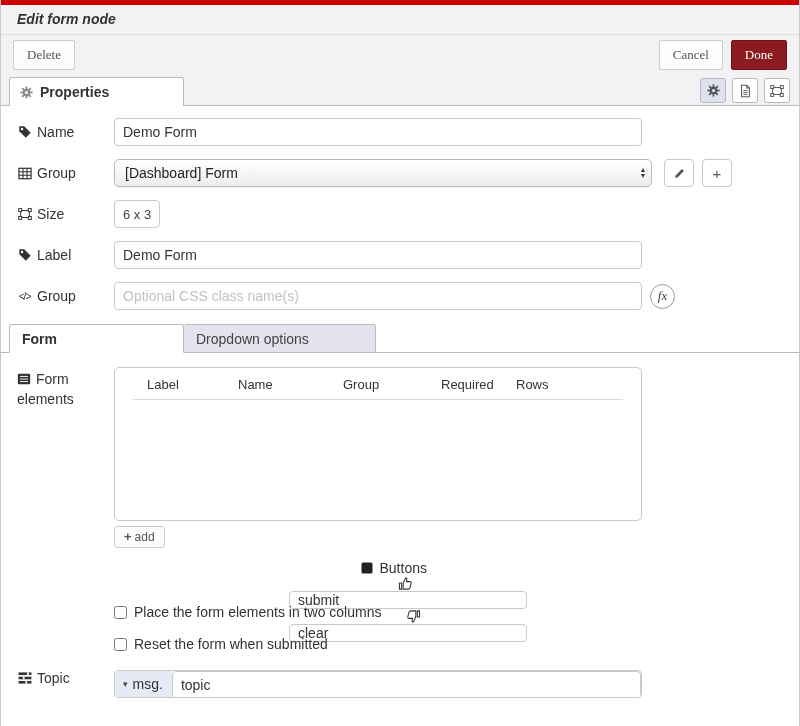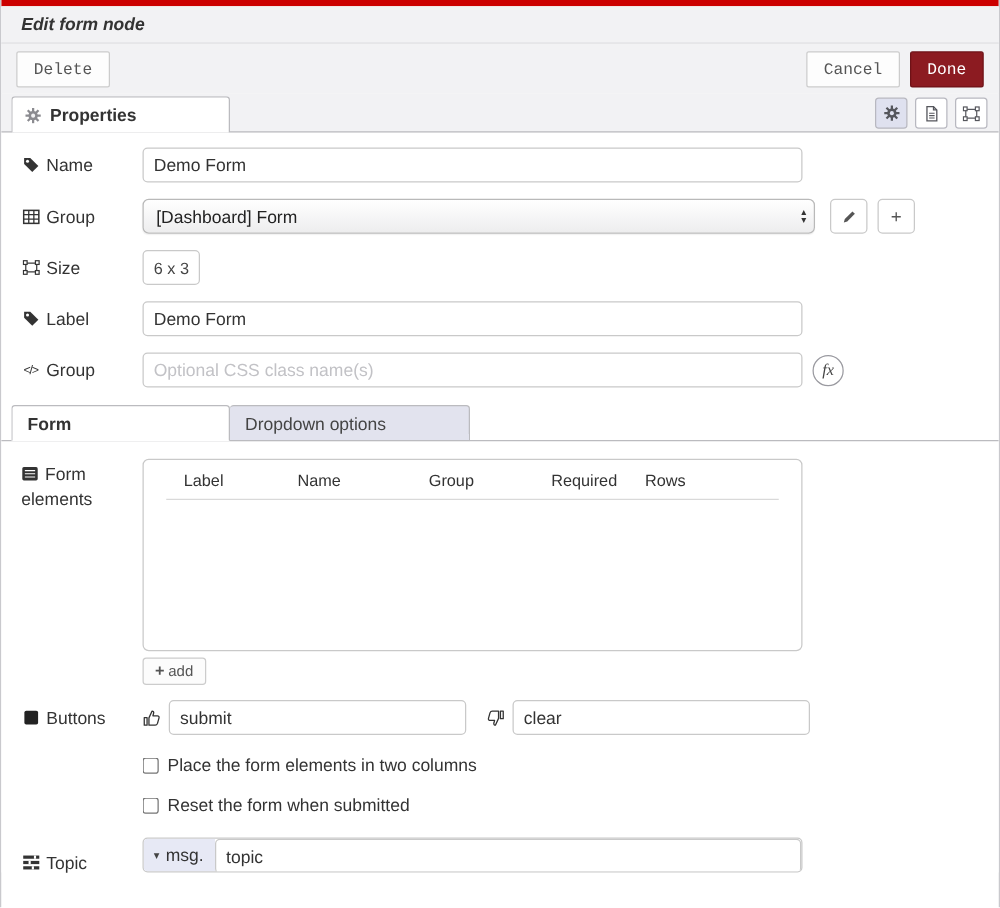--- a/index.html
+++ b/index.html
@@ -17,21 +17,21 @@
     background:#f2f2f4; padding:6px 16px 7px; font-size:14px; font-weight:bold;
     color:#333; border-bottom:1px solid #dcdcdf;font-style:italic;
   }
 
   .toolbar {
     background:#f2f2f4; height:40px; display:flex; align-items:center;
     padding:0 12px; gap:8px;
   }
   .toolbar .spacer { flex:1; }
   .btn {
-    font-family:Liberation Mono, monospace; font-size:13px; color:#555; background:#fdfdfd;
+    font-family:Liberation Serif, serif; font-size:13px; color:#555; background:#fdfdfd;
     border:1px solid #ccc; border-radius:2px; padding:6px 13px; cursor:pointer;
   }
   .btn-done { background:#8c1b21; border-color:#6e1217; color:#fff; }
 
   .tabbar {
     background:#f2f2f4; height:31px; position:relative;
     border-bottom:1px solid #bbbbbf; display:flex; align-items:flex-end;
   }
   .tab-active {
     position:relative; margin-left:8px; width:175px; height:29px; background:#fff;
@@ -109,28 +109,28 @@
   .fe-header span:nth-child(2){ width:105px; }
   .fe-header span:nth-child(3){ width:98px; }
   .fe-header span:nth-child(4){ width:75px; }
   .add-btn {
     margin:5px 0 0 113px; font-family:inherit; font-size:12px; color:#555; background:#fcfcfc;
     border:1px solid #ccc; border-radius:3px; padding:2px 9px 3px; cursor:pointer;
     display:inline-flex; align-items:center; gap:3px;
   }
   .add-btn b { font-weight:bold; font-size:13px; }
 
-  .buttons-row { display:flex; align-items:center; padding-left:16px; margin-top:12px; height:28px; }
+  .buttons-row { display:flex; align-items:center; padding-left:16px; margin-top:12px; height:28px;flex-direction:column; }
   .thumb { width:16px; flex:none; margin-right:5px; display:flex; }
   .w-btn { width:238px; }
 
   .chk-row { display:flex; align-items:center; margin:16px 0 0 113px; font-size:14px; color:#333; }
   .chk-row input { width:13px; height:13px; margin:0 7px 0 0; }
 
-  .topic-row { display:flex; align-items:flex-end; padding-left:16px; margin-top:18px; height:28px; }
+  .topic-row { display:flex; align-items:flex-start; padding-left:16px; margin-top:18px; height:28px; }
   .typed-input {
     width:528px; height:28px; border:1px solid #c9c9c9; border-radius:4px; display:flex; align-items:stretch;
     overflow:hidden; background:#fff;
   }
   .ti-btn {
     background:#e7e9f5; border:none; border-radius:3px 0 0 3px; display:flex; align-items:center; gap:5px;
     padding:0 9px 0 8px; font-family:inherit; font-size:14px; color:#333; cursor:pointer;
   }
   .ti-caret { font-size:9px; color:#444; }
   .ti-input { border:none; outline:none; flex:1; font-family:inherit; font-size:14px; color:#333; padding:0 6px; }

